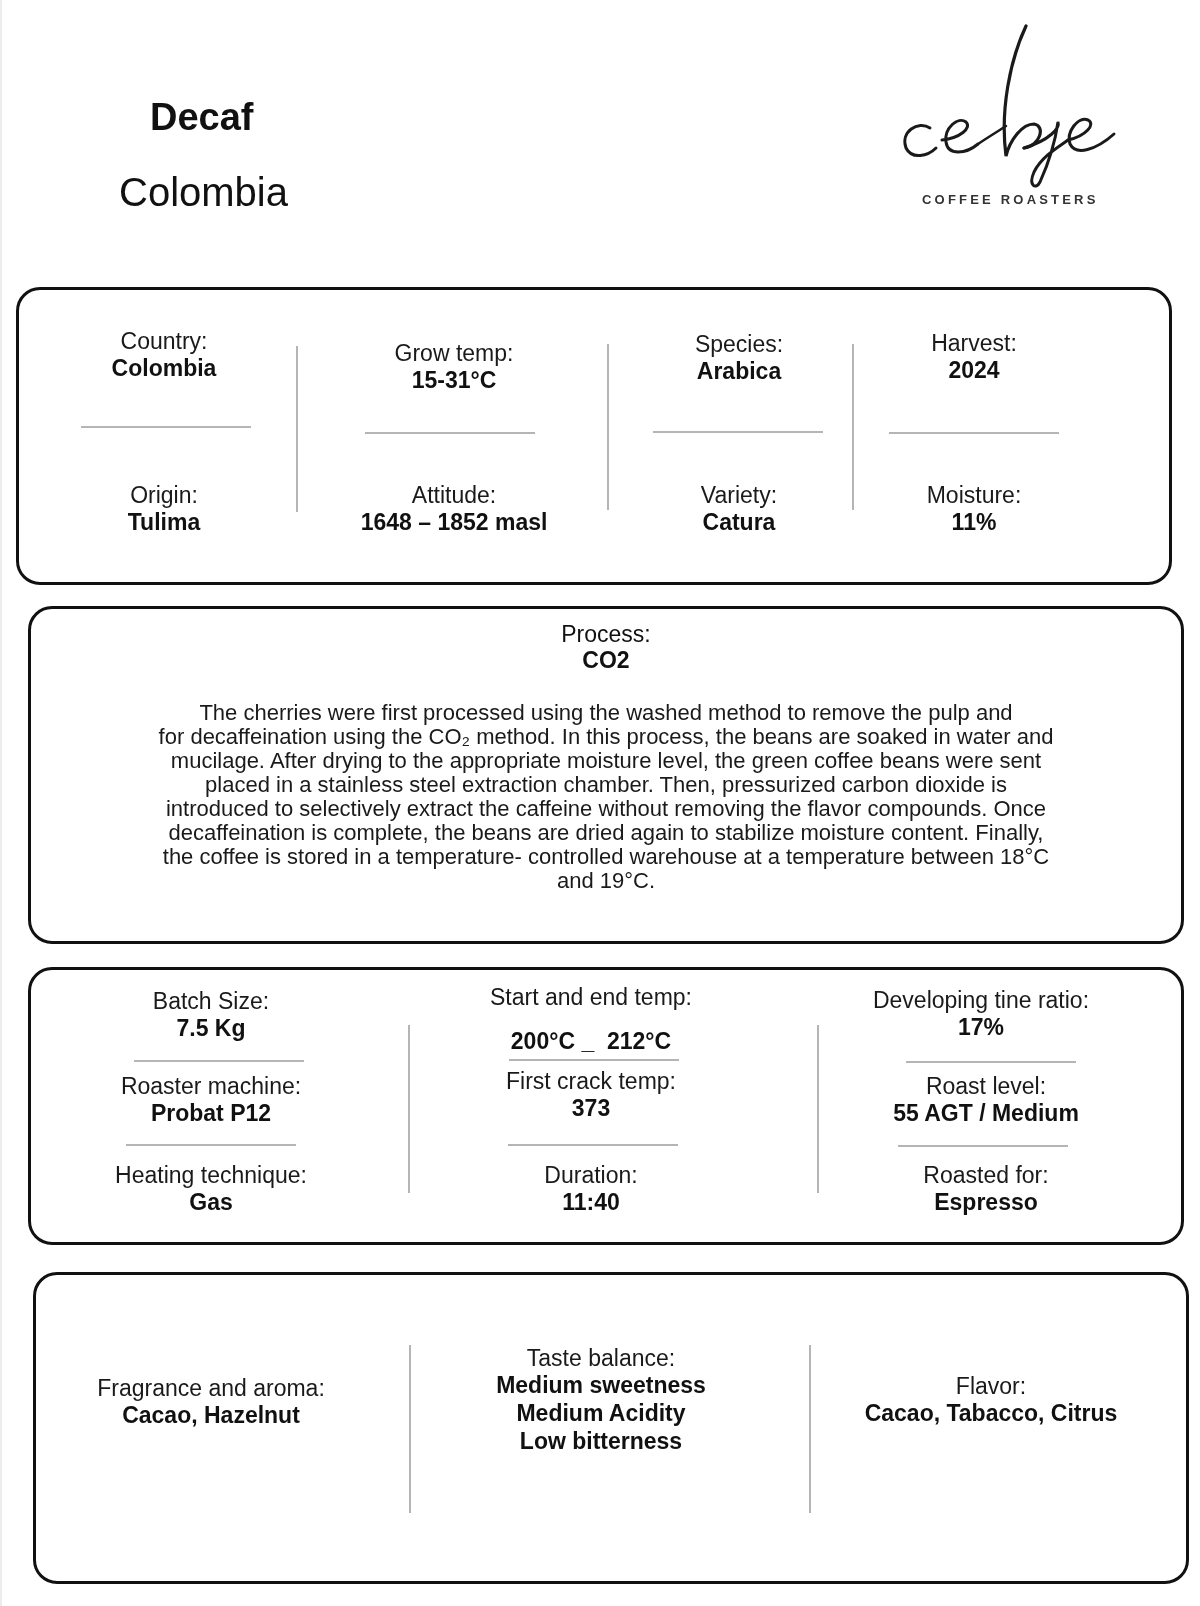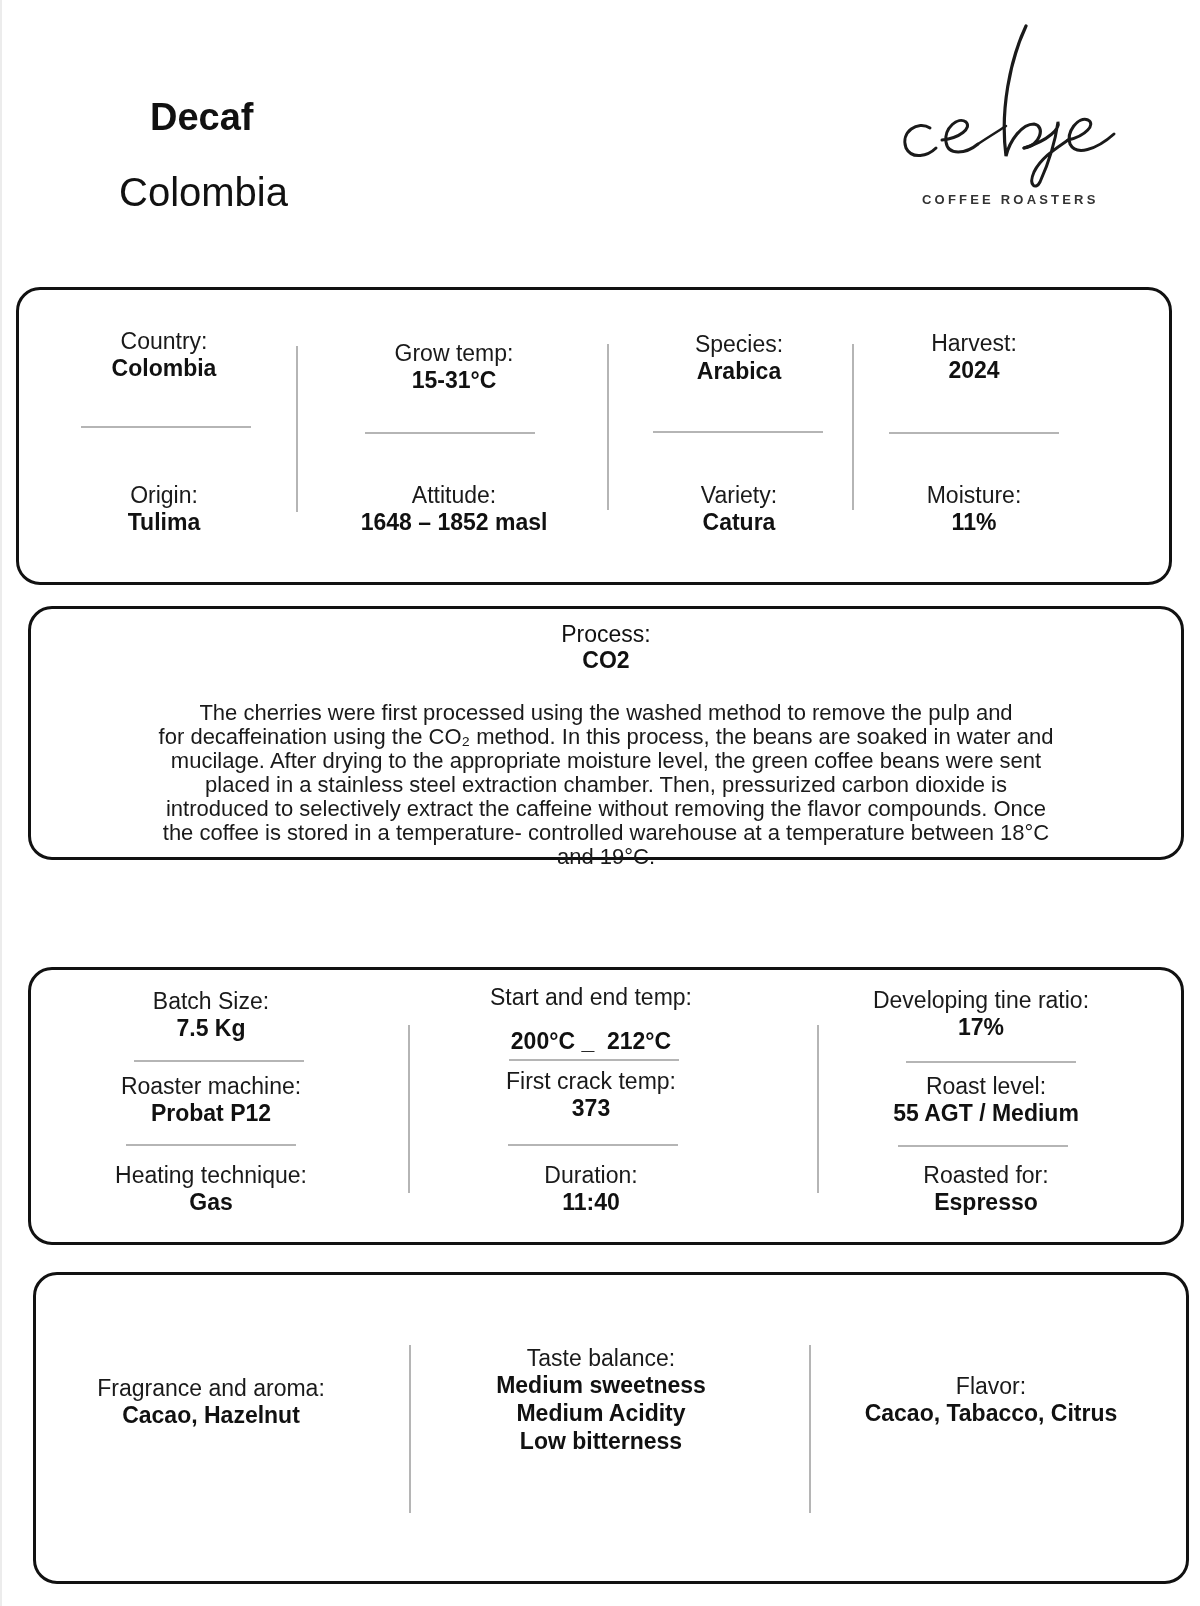--- a/index.html
+++ b/index.html
@@ -44,21 +44,21 @@
     }
     .field { position: absolute; text-align: center; }
     .lbl { font-size: 23px; color: #1a1a1a; line-height: 26px; }
     .val { font-size: 23px; font-weight: bold; color: #111; line-height: 28px; }
     .hdiv { position: absolute; height: 2px; background: #b5b5b5; }
     .vdiv { position: absolute; width: 2px; background: #b5b5b5; }
 
     
     #card1 { left: 16px; top: 287px; width: 1156px; height: 298px; }
     
-    #card2 { left: 28px; top: 606px; width: 1156px; height: 254px; }
+    #card2 { left: 28px; top: 606px; width: 1156px; height: 338px; }
     .proc-lbl { position: absolute; left: 0; right: 0; top: 12px; text-align: center; font-size: 23px; }
     .proc-val { position: absolute; left: 0; right: 0; top: 38px; text-align: center; font-size: 23px; font-weight: bold; }
     .proc-text {
       position: absolute; left: 50px; right: 50px; top: 92px;
       text-align: center; font-size: 22px; line-height: 24px; color: #1a1a1a;
     }
     
     #card3 { left: 28px; top: 967px; width: 1156px; height: 278px; }
     
     #card4 { left: 33px; top: 1272px; width: 1156px; height: 312px; }
@@ -138,20 +138,21 @@
 
 <div class="card" id="card2">
   <div class="proc-lbl">Process:</div>
   <div class="proc-val">CO2</div>
   <div class="proc-text">
     <div>The cherries were first processed using the washed method to remove the pulp and</div>
     <div>for decaffeination using the CO₂ method. In this process, the beans are soaked in water and</div>
     <div>mucilage. After drying to the appropriate moisture level, the green coffee beans were sent</div>
     <div>placed in a stainless steel extraction chamber. Then, pressurized carbon dioxide is</div>
     <div>introduced to selectively extract the caffeine without removing the flavor compounds. Once</div>
+    <div>decaffeination is complete, the beans are dried again to stabilize moisture content. Finally,</div>
     <div>the coffee is stored in a temperature- controlled warehouse at a temperature between 18°C</div>
     <div>and 19°C.</div>
   </div>
 </div>
 
 <div class="card" id="card3">
 
   <div class="field" style="left:60px; width:240px; top:18px;">
     <div class="lbl">Batch Size:</div>
     <div class="val">7.5 Kg</div>

